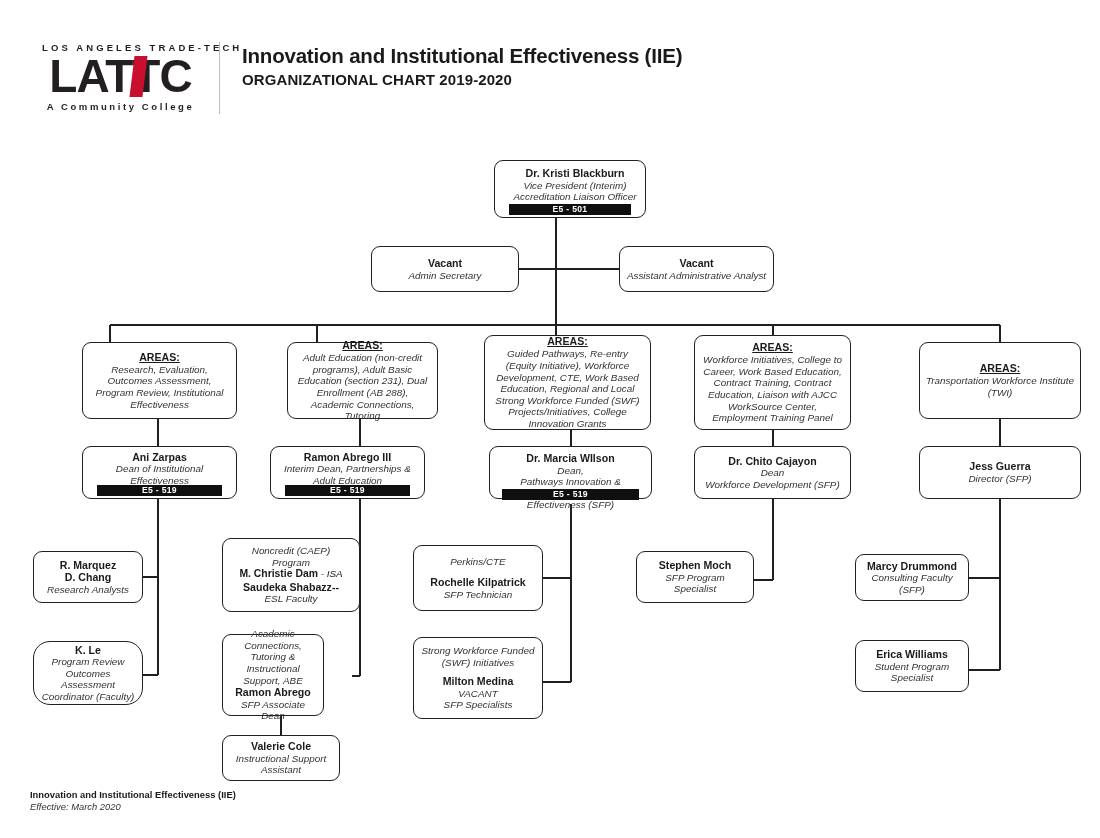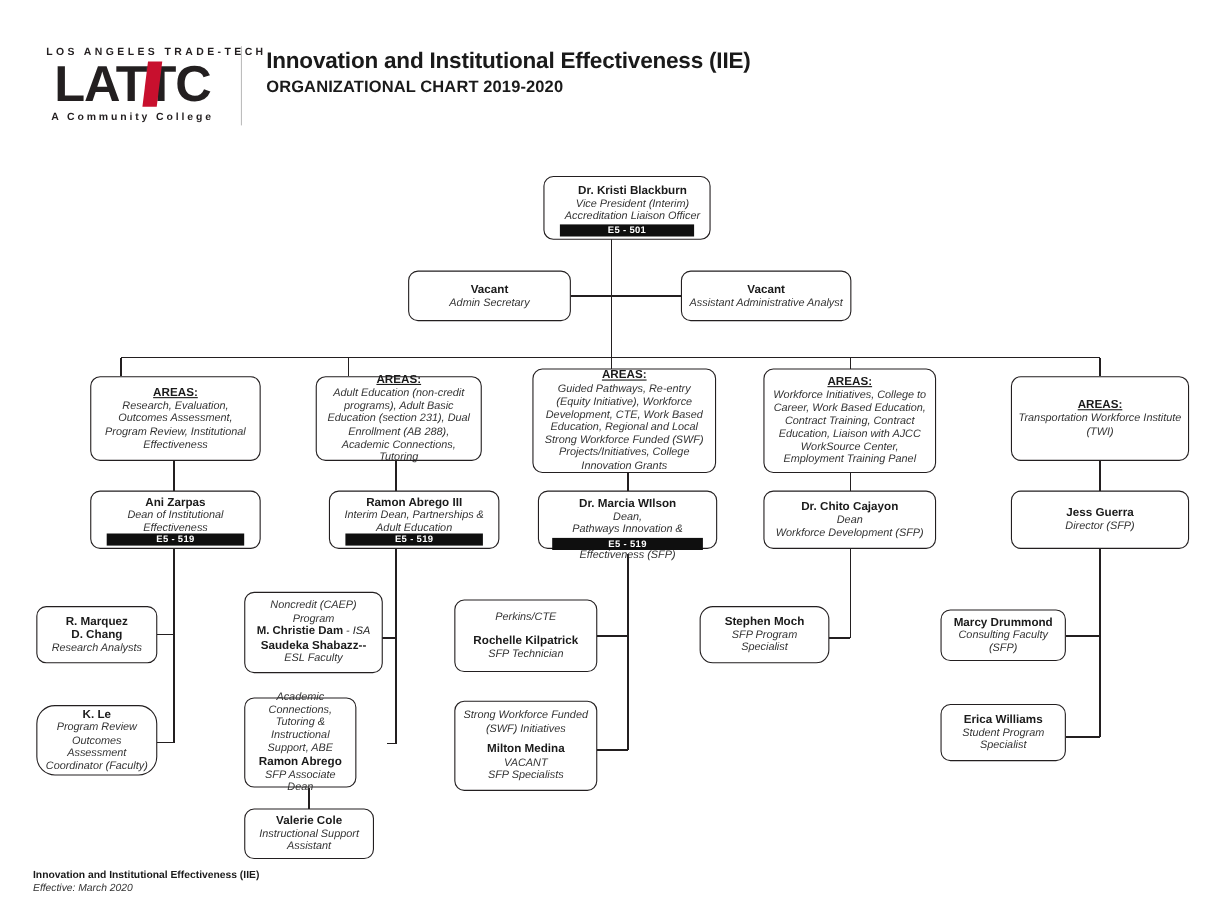--- a/index.html
+++ b/index.html
@@ -249,21 +249,21 @@
     <div class="ti">Transportation Workforce Institute (TWI)</div>
   </div>
 
   <div class="node has-bar" style="left:82px; top:446px; width:155px; height:53px;">
     <div class="nm">Ani Zarpas</div>
     <div class="ti">Dean of Institutional</div>
     <div class="ti">Effectiveness</div>
     <div class="code-bar">E5 - 519</div>
   </div>
 
-  <div class="node has-bar" style="left:299px; top:446px; width:155px; height:53px;">
+  <div class="node has-bar" style="left:270px; top:446px; width:155px; height:53px;">
     <div class="nm">Ramon Abrego III</div>
     <div class="ti">Interim Dean, Partnerships &amp;</div>
     <div class="ti">Adult Education</div>
     <div class="code-bar">E5 - 519</div>
   </div>
 
   <div class="node" style="left:489px; top:446px; width:163px; height:53px; padding-bottom:3px; justify-content:flex-start;">
     <div class="nm">Dr. Marcia WIlson</div>
     <div class="ti">Dean,</div>
     <div class="ti">Pathways Innovation &amp; Institutional</div>
@@ -288,21 +288,21 @@
     <div class="ti">Research Analysts</div>
   </div>
 
   <div class="node" style="left:33px; top:641px; width:110px; height:64px;border-radius:17px;">
     <div class="nm">K. Le</div>
     <div class="ti">Program Review</div>
     <div class="ti">Outcomes Assessment</div>
     <div class="ti">Coordinator (Faculty)</div>
   </div>
 
-  <div class="node" style="left:222px; top:538px; width:126px; height:74px;">
+  <div class="node" style="left:222px; top:538px; width:138px; height:74px;">
     <div class="ti">Noncredit (CAEP)</div>
     <div class="ti">Program</div>
     <div class="mix">
       <b>M. Christie Dam</b><i> - ISA</i>
     </div>
     <div class="nm">Saudeka Shabazz--</div>
     <div class="ti">ESL Faculty</div>
   </div>
 
   <div class="node" style="left:222px; top:634px; width:102px; height:82px;">
@@ -326,21 +326,21 @@
   </div>
 
   <div class="node" style="left:413px; top:637px; width:130px; height:82px;">
     <div class="ti">Strong Workforce Funded</div>
     <div class="ti" style="margin-bottom:7px;">(SWF) Initiatives</div>
     <div class="nm">Milton Medina</div>
     <div class="ti">VACANT</div>
     <div class="ti">SFP Specialists</div>
   </div>
 
-  <div class="node" style="left:636px; top:551px; width:118px; height:52px;border-radius:12px;">
+  <div class="node" style="left:636px; top:551px; width:118px; height:52px;">
     <div class="nm">Stephen Moch</div>
     <div class="ti">SFP Program</div>
     <div class="ti">Specialist</div>
   </div>
 
   <div class="node" style="left:855px; top:554px; width:114px; height:47px;">
     <div class="nm">Marcy Drummond</div>
     <div class="ti">Consulting Faculty (SFP)</div>
   </div>
 

